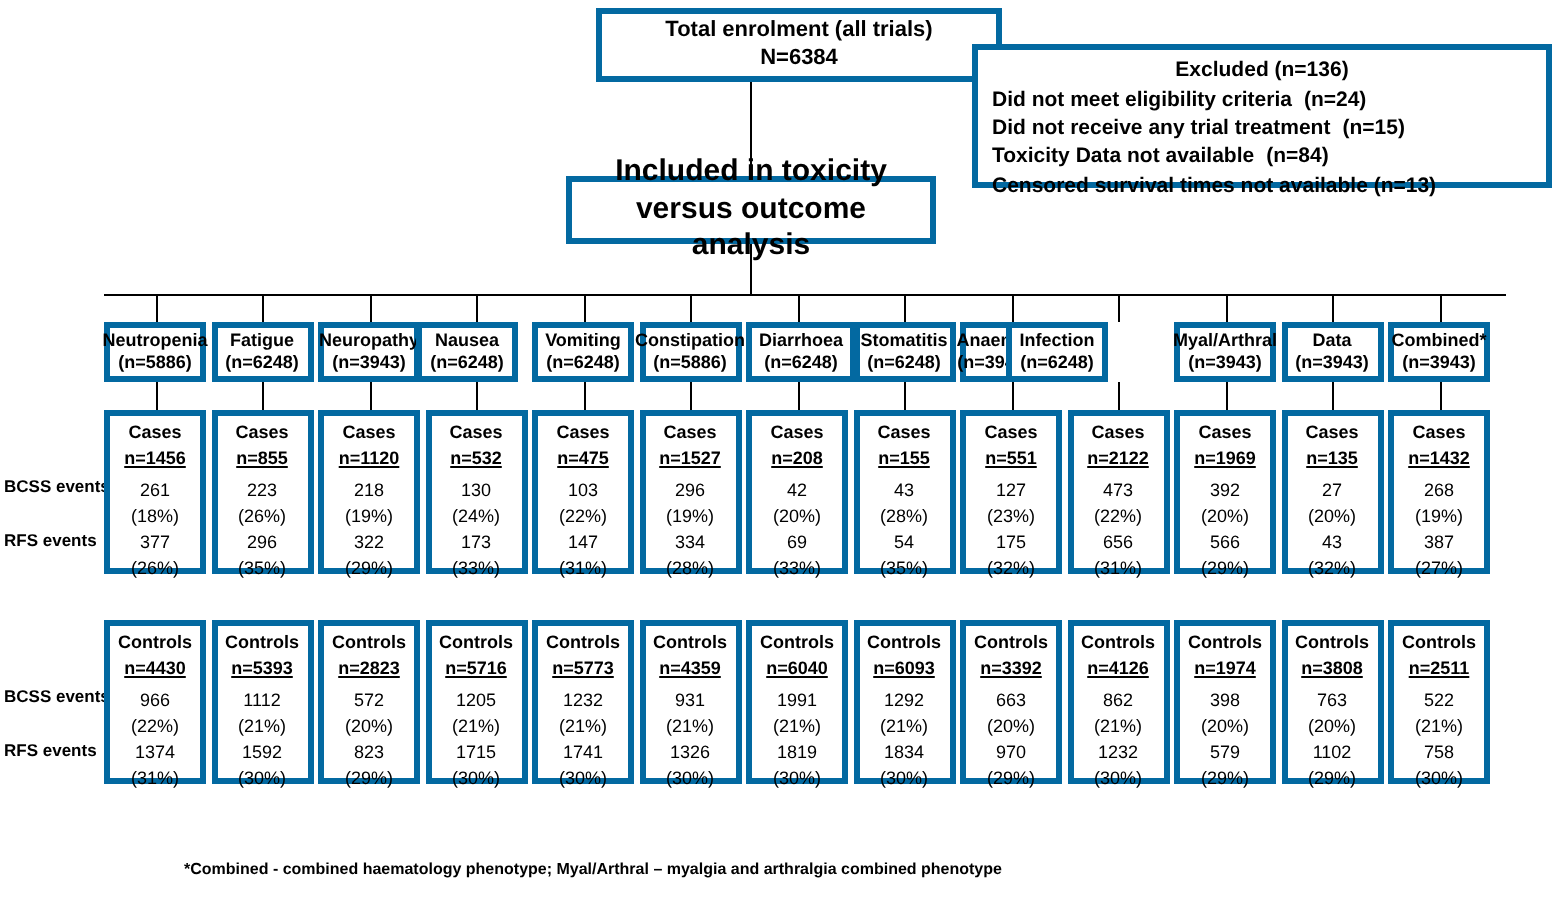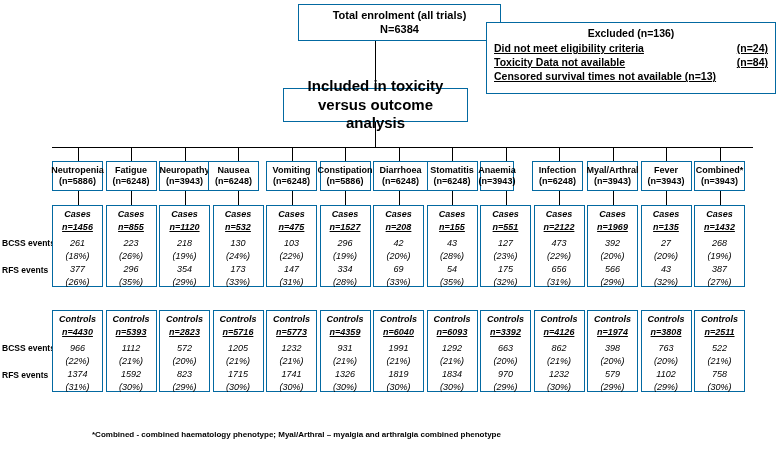--- a/index.html
+++ b/index.html
@@ -16,21 +16,21 @@
     overflow: hidden;
   }
   .canvas {
     position: relative;
     width: 779px;
     height: 449px;
   }
   .box {
     position: absolute;
     box-sizing: border-box;
-    border: 1px solid #0369a1;
+    border: 3px solid #0369a1;
     background: #fff;
     text-align: center;
     line-height: 1.25;
   }
   .line {
     position: absolute;
     background: #000;
   }
   .hline { height: 1px; }
   .vline { width: 1px; }
@@ -50,23 +50,21 @@
     padding: 4px 7px 3px 7px;
     text-align: left;
   }
   #excluded-box .exc-title {
     text-align: center;
     display: block;
     margin-bottom: 1px;
   }
   .exc-row {
     display: flex;
-    justify-content: space-between;
     line-height: 1.35;
-    text-decoration: underline;
   }
   .exc-row .exc-label { white-space: nowrap; }
   .exc-row .exc-n { white-space: nowrap; padding-left: 6px; }
   .exc-row.tight { display: block; }
 
   #included-box {
     left: 283px; top: 88px; width: 185px; height: 34px;
     font-size: 15px; font-weight: 700;
     display: flex; flex-direction: column;
     align-items: center; justify-content: center;
@@ -78,21 +76,20 @@
     font-size: 9px; font-weight: 700;
     display: flex; flex-direction: column;
     align-items: center; justify-content: center;
   }
   .tox-head .ln2 { display: block; }
 
   
   .panel {
     font-size: 9px;
     padding-top: 3px;
-    font-style: italic;
   }
   .panel .hd {
     font-weight: 700;
     display: block;
     margin-bottom: 2px;
   }
   .panel .nn {
     font-weight: 700;
     display: block;
     text-decoration: underline;
@@ -131,20 +128,24 @@
   <div class="box" id="total-enrolment-box">
     <span class="ln">Total enrolment (all trials)</span>
     <span class="ln">N=6384</span>
   </div>
 
   <div class="box" id="excluded-box">
     <span class="exc-title">Excluded (n=136)</span>
     <div class="exc-row">
       <span class="exc-label">Did not meet eligibility criteria</span>
       <span class="exc-n">(n=24)</span>
+    </div>
+    <div class="exc-row">
+      <span class="exc-label">Did not receive any trial treatment</span>
+      <span class="exc-n">(n=15)</span>
     </div>
     <div class="exc-row">
       <span class="exc-label">Toxicity Data not available</span>
       <span class="exc-n">(n=84)</span>
     </div>
     <div class="exc-row tight">
       <span class="exc-label">Censored survival times not available (n=13)</span>
     </div>
   </div>
 
@@ -211,21 +212,21 @@
         <span class="ln2">Neuropathy</span>
         <span class="ln2">(n=3943)</span>
       </div>
       <div class="line vline" style="left: 184.5px; top: 147px; height: 14px;"></div>
       <div class="line vline" style="left: 184.5px; top: 191px; height: 14px;"></div>
       <div class="box panel cases-panel" style="left: 159px; width: 51px;">
         <span class="hd">Cases</span>
         <span class="nn">n=1120</span>
         <span class="val">218</span>
         <span class="val">(19%)</span>
-        <span class="val">354</span>
+        <span class="val">322</span>
         <span class="val">(29%)</span>
       </div>
       <div class="box panel ctrl-panel" style="left: 159px; width: 51px;">
         <span class="hd">Controls</span>
         <span class="nn">n=2823</span>
         <span class="val">572</span>
         <span class="val">(20%)</span>
         <span class="val">823</span>
         <span class="val">(29%)</span>
       </div>
@@ -354,21 +355,21 @@
         <span class="val">(32%)</span>
       </div>
       <div class="box panel ctrl-panel" style="left: 480px; width: 51px;">
         <span class="hd">Controls</span>
         <span class="nn">n=3392</span>
         <span class="val">663</span>
         <span class="val">(20%)</span>
         <span class="val">970</span>
         <span class="val">(29%)</span>
       </div>
-      <div class="box tox-head" style="left: 532px; width: 51px;">
+      <div class="box tox-head" style="left: 503px; width: 51px;">
         <span class="ln2">Infection</span>
         <span class="ln2">(n=6248)</span>
       </div>
       <div class="line vline" style="left: 559px; top: 147px; height: 14px;"></div>
       <div class="line vline" style="left: 559px; top: 191px; height: 14px;"></div>
       <div class="box panel cases-panel" style="left: 533.5px; width: 51px;">
         <span class="hd">Cases</span>
         <span class="nn">n=2122</span>
         <span class="val">473</span>
         <span class="val">(22%)</span>
@@ -399,21 +400,21 @@
       </div>
       <div class="box panel ctrl-panel" style="left: 587px; width: 51px;">
         <span class="hd">Controls</span>
         <span class="nn">n=1974</span>
         <span class="val">398</span>
         <span class="val">(20%)</span>
         <span class="val">579</span>
         <span class="val">(29%)</span>
       </div>
       <div class="box tox-head" style="left: 640.5px; width: 51px;">
-        <span class="ln2">Fever</span>
+        <span class="ln2">Data</span>
         <span class="ln2">(n=3943)</span>
       </div>
       <div class="line vline" style="left: 666px; top: 147px; height: 14px;"></div>
       <div class="line vline" style="left: 666px; top: 191px; height: 14px;"></div>
       <div class="box panel cases-panel" style="left: 640.5px; width: 51px;">
         <span class="hd">Cases</span>
         <span class="nn">n=135</span>
         <span class="val">27</span>
         <span class="val">(20%)</span>
         <span class="val">43</span>

